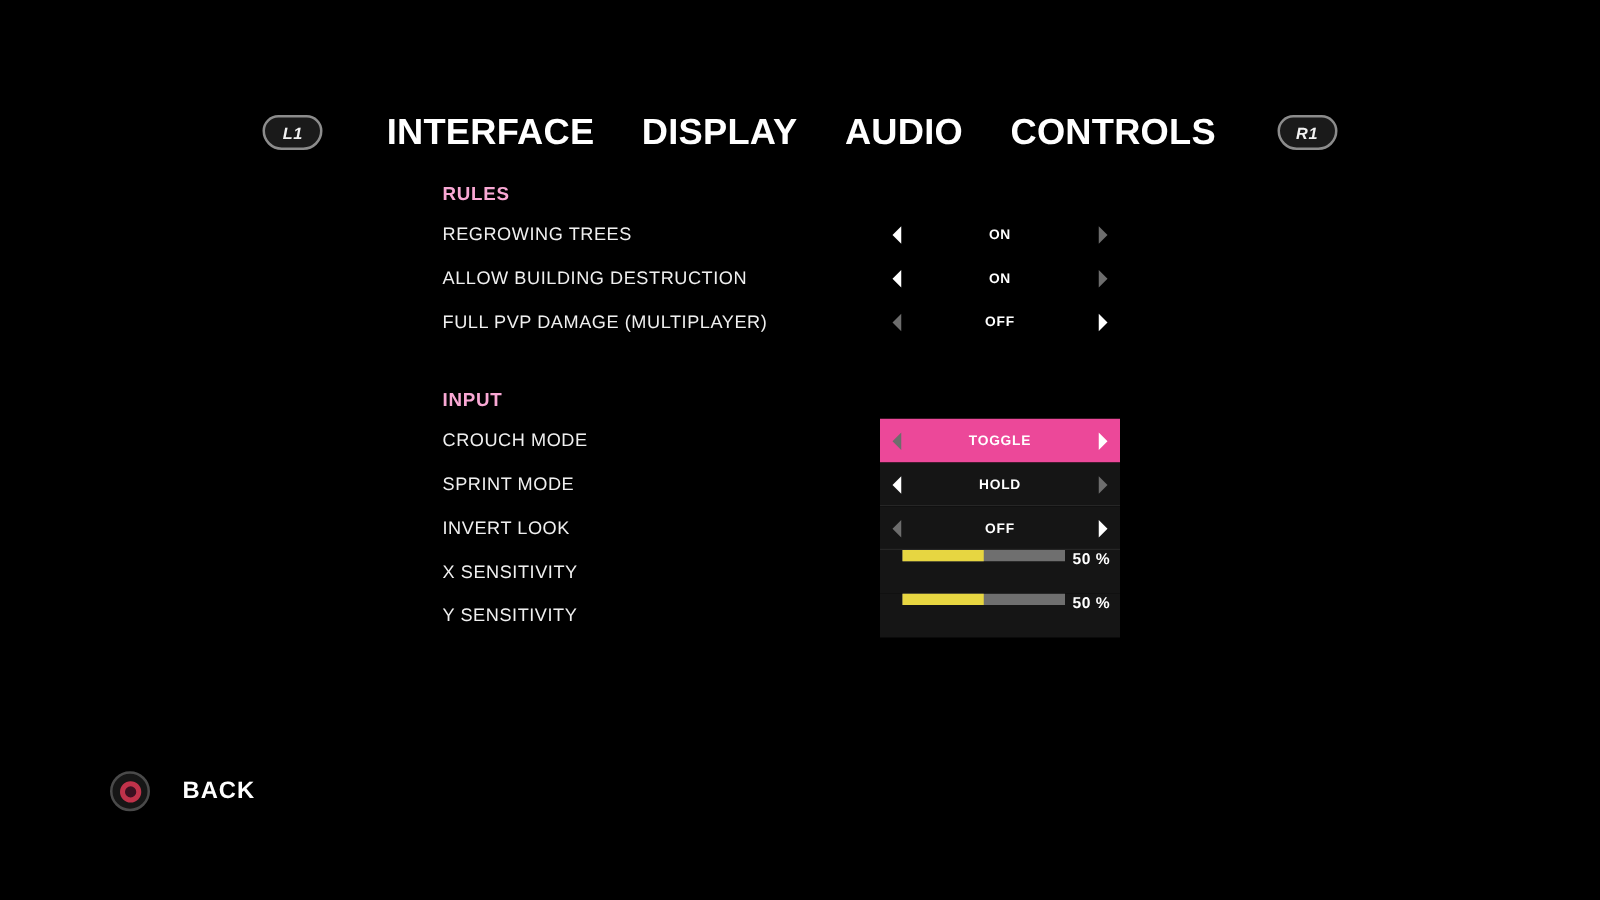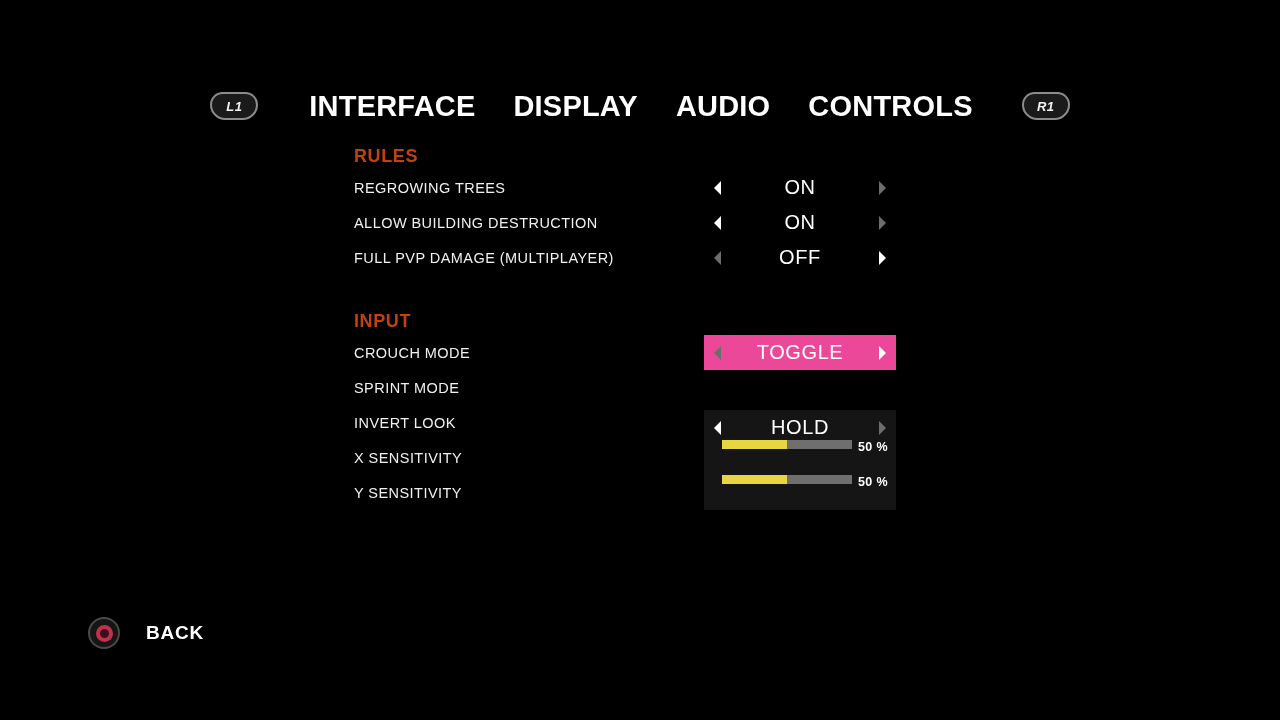--- a/index.html
+++ b/index.html
@@ -61,22 +61,22 @@
   .tab.active { color: #e9d94a; }
 
   
   #panel {
     position: absolute;
     left: 354px;
     top: 142px;
     width: 542px;
   }
   .section-title {
-    color: #c2410c;
-    font-size: 18px;
+    color: #f9a8d4;
+    font-size: 15px;
     font-weight: bold;
     letter-spacing: 0.6px;
     height: 28px;
     line-height: 28px;
   }
   #section-input .section-title { margin-top: 32px; }
 
   .rows { position: relative; }
 
   .row {
@@ -99,39 +99,39 @@
     left: 350px;      
     top: 0;
     width: 192px;     
     height: 35px;
     display: flex;
     align-items: center;
     box-sizing: border-box;
   }
   .control.shaded { background: #151515; }
   .control.selected { background: #ec4899; }
-  .control.divider { box-shadow: inset 0 -1px 0 #262626; margin-top: 40px; }
+  .control.divider { box-shadow: inset 0 -1px 0 #262626; }
 
   .arrow {
     width: 30px;
     height: 35px;
     display: flex;
     align-items: center;
     justify-content: center;
     flex: 0 0 auto;
   }
   .arrow svg { display: block; }
   .arrow.bright svg path { fill: #ffffff; }
   .arrow.dim svg path { fill: #6d6d6d; }
 
   .value {
     flex: 1 1 auto;
     text-align: center;
-    font-size: 20px;
-    font-weight: normal;
+    font-size: 11px;
+    font-weight: bold;
     letter-spacing: 0.6px;
     color: #ffffff;
     white-space: nowrap;
   }
 
   
   .slider-wrap {
     position: absolute;
     left: 350px;
     top: 0;

